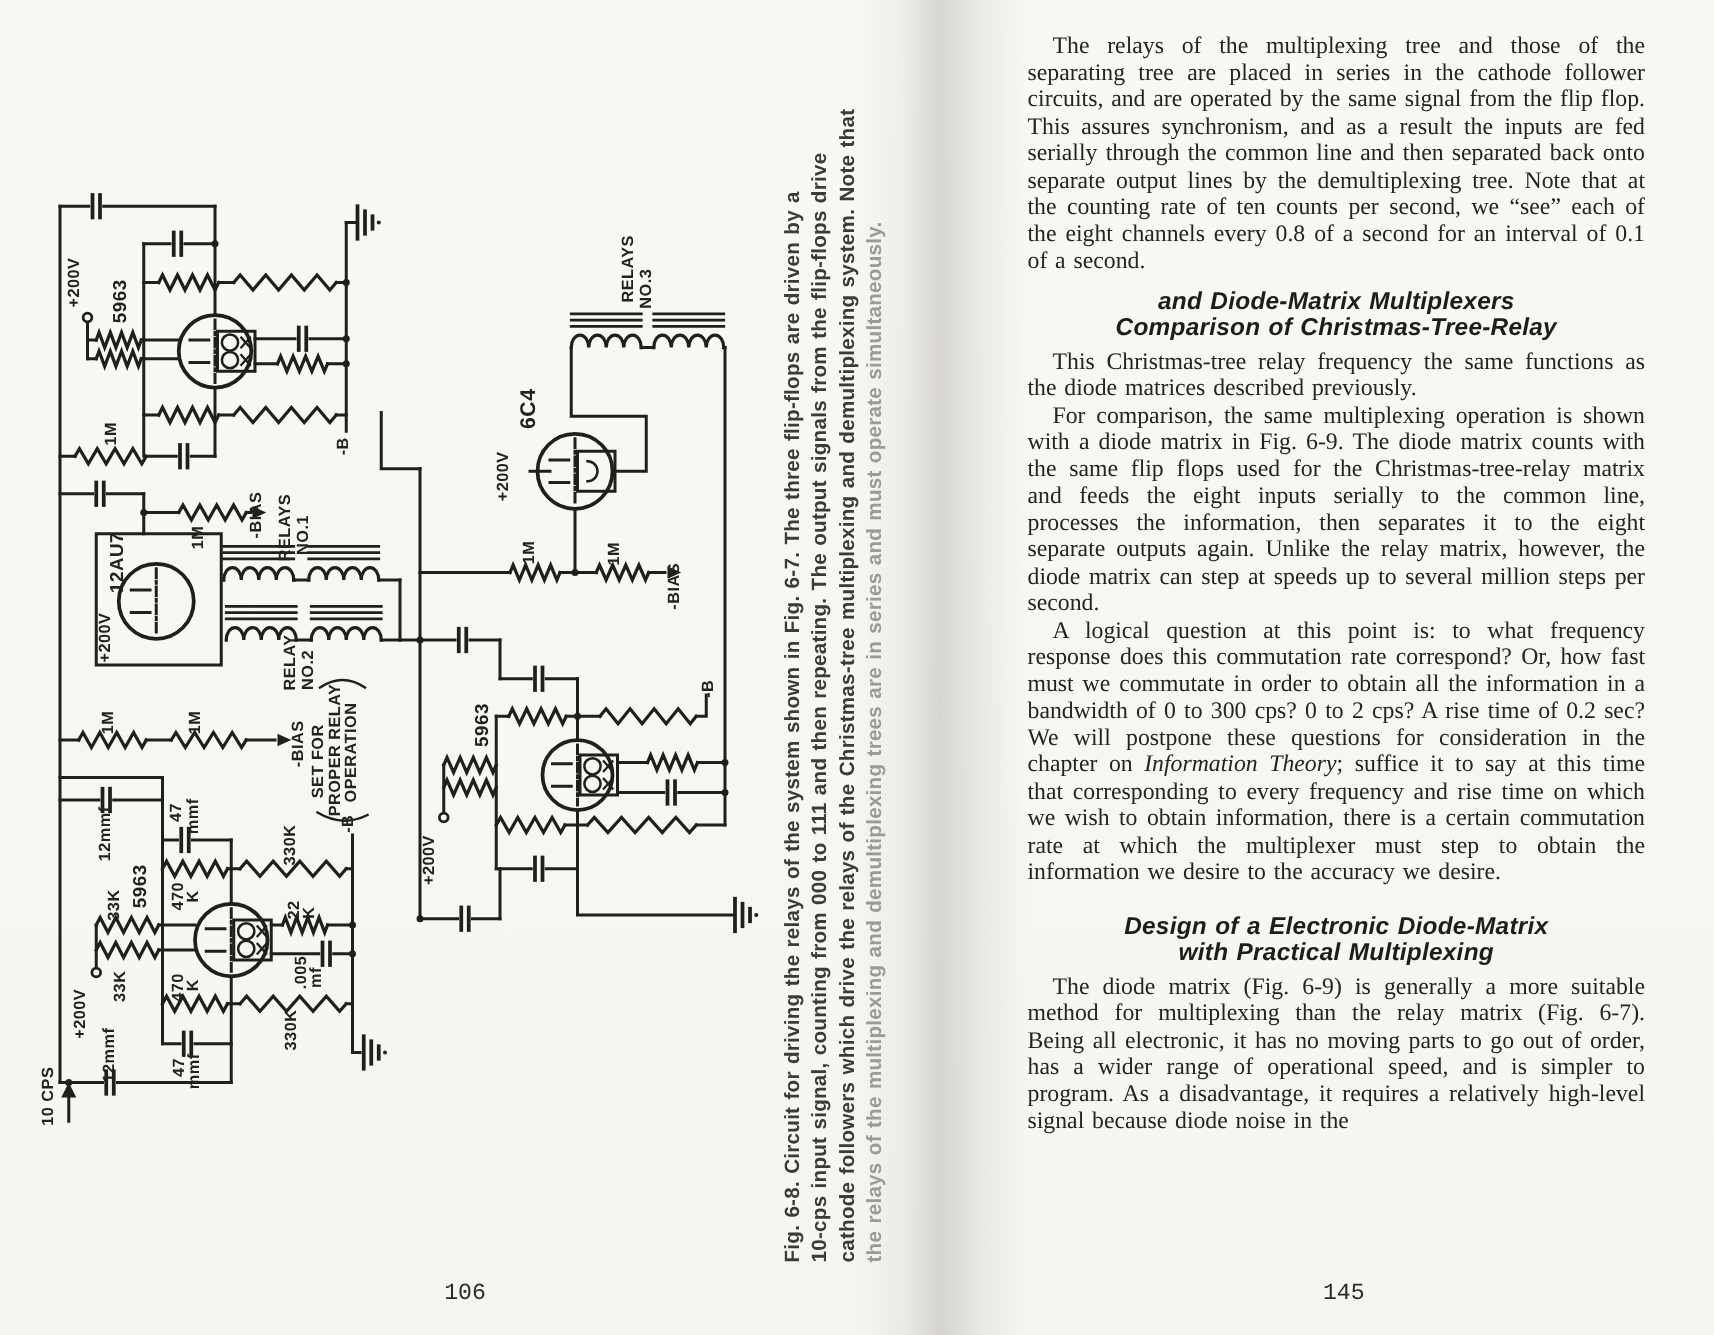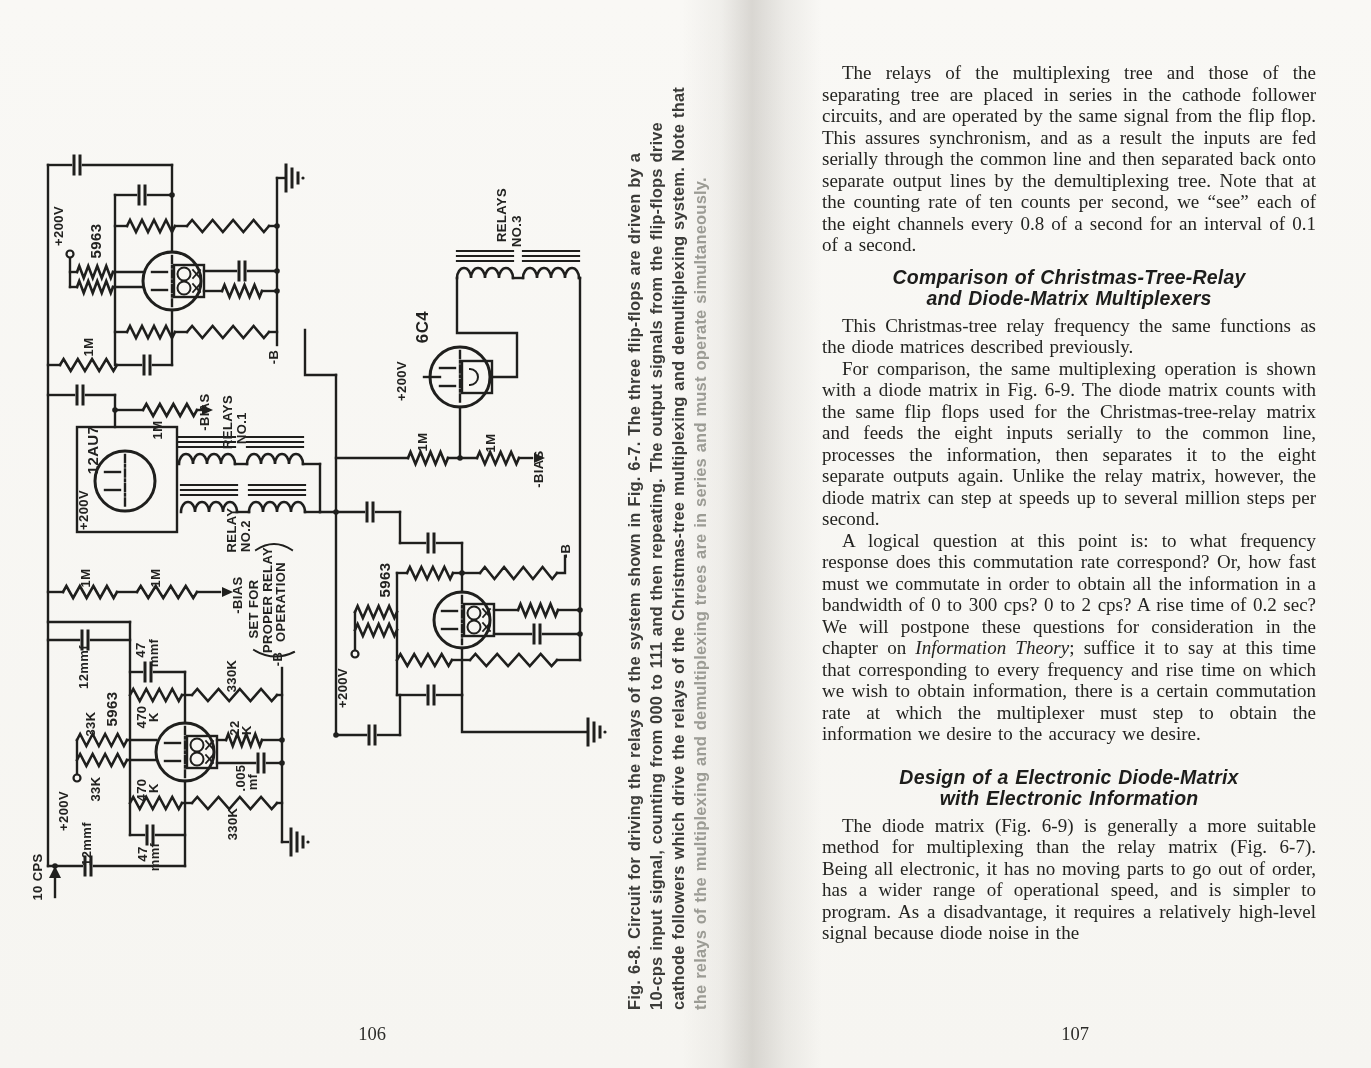--- a/index.html
+++ b/index.html
@@ -22,32 +22,32 @@
     position:absolute;top:8px;height:1002px;
     writing-mode:vertical-rl;transform:rotate(180deg);
     font-family:"Liberation Sans",sans-serif;font-weight:bold;
     font-size:16.5px;letter-spacing:0.2px;word-spacing:1px;
     color:#3b3b38;white-space:nowrap;line-height:22px;
   }
   .vline.muted{color:#9b9b94;}
   #rightcol{
     position:absolute;left:822px;top:26px;width:494px;
     font-family:"Liberation Serif",serif;font-size:19px;line-height:21.5px;
-    color:#242421;text-align:justify;margin-top:36px;
+    color:#242421;text-align:justify;
   }
   #rightcol p{margin:0;text-indent:20px;word-spacing:1.5px;}
   .heading{
     font-family:"Liberation Sans",sans-serif;font-weight:bold;font-style:italic;
     font-size:19.5px;line-height:21.5px;text-align:center;
     margin:11px 0 5px;color:#1d1d1b;letter-spacing:0.2px;word-spacing:1px;
   }
   .heading[data-idx="6"]{margin-top:22px;}
   .pagenum{
     position:absolute;top:1024px;width:44px;text-align:center;
-    font-family:Liberation Serif, serif;font-size:18.5px;color:#2b2b28;
+    font-family:Liberation Mono, monospace;font-size:18.5px;color:#2b2b28;
   }
   .pagenum.pl{left:350px;}
   .pagenum.pr{left:1053px;}
 </style>
 </head>
 <body>
 
 <div class="scan">
   <div class="gutter"></div>
 
@@ -376,27 +376,27 @@
       <div class="vline" style="left: 645px;">10-cps input signal, counting from 000 to 111 and then repeating. The output signals from the flip-flops drive</div>
       <div class="vline" style="left: 667px;">cathode followers which drive the relays of the Christmas-tree multiplexing and demultiplexing system. Note that</div>
       <div class="vline muted" style="left: 689px;">the relays of the multiplexing and demultiplexing trees are in series and must operate simultaneously.</div>
     </div>
 
   <div class="pagenum pl">106</div>
 
   <div id="rightcol">
       <p>The relays of the multiplexing tree and those of the separating tree are placed in series in the cathode follower circuits, and are operated by the same signal from the flip flop. This assures synchronism, and as a result the inputs are fed serially through the common line and then separated back onto separate output lines by the demultiplexing tree. Note that at the counting rate of ten counts per second, we “see” each of the eight channels every 0.8 of a second for an interval of 0.1 of a second.</p>
       <div class="heading" data-idx="1">
+        <div>and Diode-Matrix Multiplexers</div>
         <div>Comparison of Christmas-Tree-Relay</div>
-        <div>and Diode-Matrix Multiplexers</div>
       </div>
       <p>This Christmas-tree relay frequency the same functions as the diode matrices described previously.</p>
       <p>For comparison, the same multiplexing operation is shown with a diode matrix in Fig. 6-9. The diode matrix counts with the same flip flops used for the Christmas-tree-relay matrix and feeds the eight inputs serially to the common line, processes the information, then separates it to the eight separate outputs again. Unlike the relay matrix, however, the diode matrix can step at speeds up to several million steps per second.</p>
       <p>A logical question at this point is: to what frequency response does this commutation rate correspond? Or, how fast must we commutate in order to obtain all the information in a bandwidth of 0 to 300 cps? 0 to 2 cps? A rise time of 0.2 sec? We will postpone these questions for consideration in the chapter on <i>Information Theory</i>; suffice it to say at this time that corresponding to every frequency and rise time on which we wish to obtain information, there is a certain commutation rate at which the multiplexer must step to obtain the information we desire to the accuracy we desire.</p>
       <div class="heading" data-idx="6">
         <div>Design of a Electronic Diode-Matrix</div>
-        <div>with Electronic Information</div>
+        <div>with Practical Multiplexing</div>
       </div>
       <p>The diode matrix (Fig. 6-9) is generally a more suitable method for multiplexing than the relay matrix (Fig. 6-7). Being all electronic, it has no moving parts to go out of order, has a wider range of operational speed, and is simpler to program. As a disadvantage, it requires a relatively high-level signal because diode noise in the</p>
     </div>
 
-  <div class="pagenum pr">107</div>
+  <div class="pagenum pr">145</div>
 </div>
 
 </body></html>

